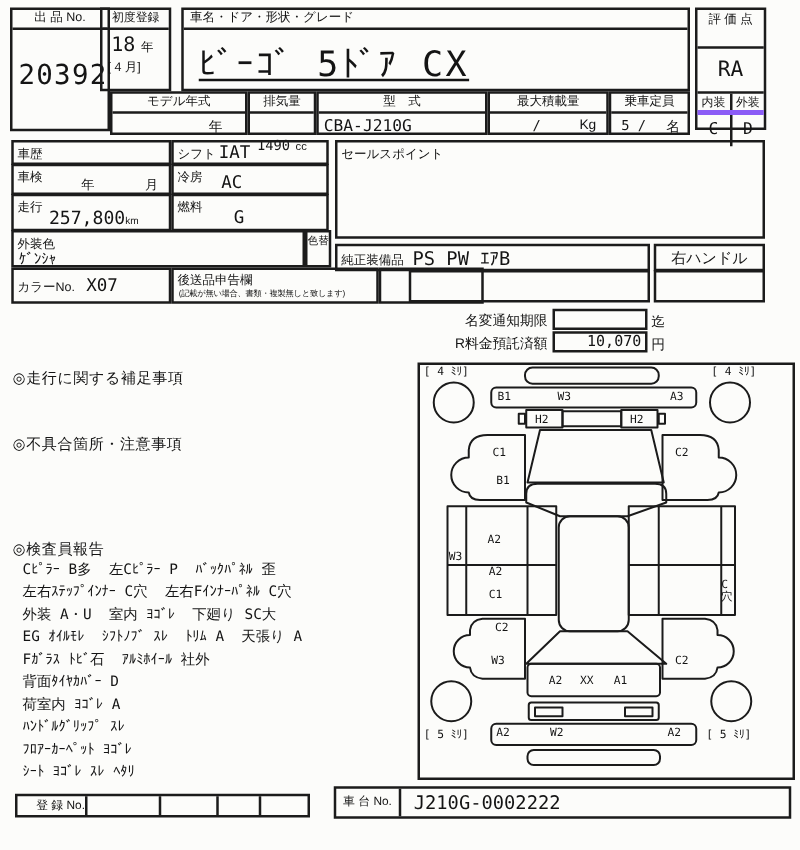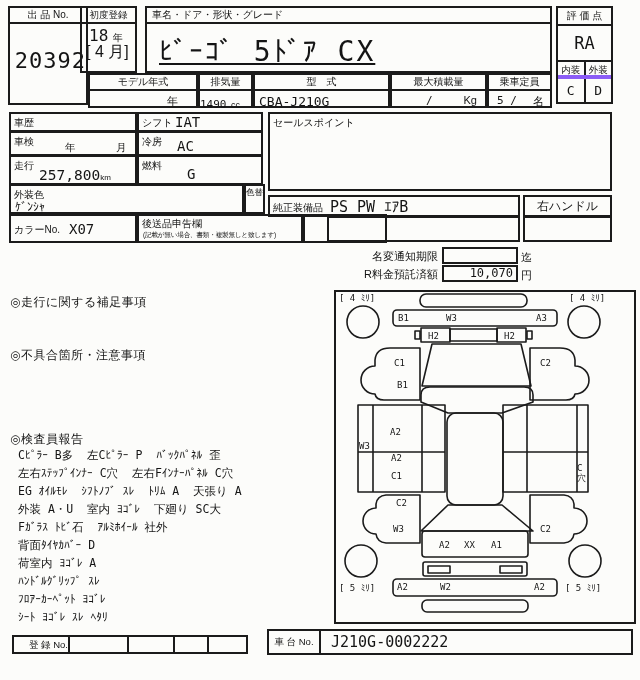--- a/index.html
+++ b/index.html
@@ -26,37 +26,37 @@
   <div class="bx" style="left:8px;top:6px;width:80px;height:99px;">
     <div class="cap">出 品 No.</div>
     <div class="mono" style="text-align:right;margin-top:24px;font-size:22px;letter-spacing:1px;">20392</div>
   </div>
 
   <div class="bx" style="left:80px;top:6px;width:57px;height:67px;">
     <div class="cap" style="font-size:9.5px;">初度登録</div>
     <div style="padding:5px 0 0 7px;line-height:14px;">
       <span class="mono" style="font-size:16px;">18</span>
       <span style="font-size:10px;">年</span><br>
-      <span style="font-size:16px;margin-left:-3px;">[ 4 月]</span>
+      <span style="font-size:10px;margin-left:-3px;">[ 4 月]</span>
     </div>
   </div>
 
   <div class="bx" style="left:145px;top:6px;width:407px;height:67px;">
     <div class="cap left">車名・ドア・形状・グレード</div>
     <div class="mono" style="padding:11px 0 0 12px;font-size:28px;letter-spacing:2px;text-decoration:underline;">ﾋﾞｰｺﾞ 5ﾄﾞｱ CX</div>
   </div>
 
   <div class="bx" style="left:88px;top:73px;width:110px;height:35px;">
     <div class="cap">モデル年式</div>
     <div style="font-size:11px;text-align:right;padding:3px 18px 0 0;">年</div>
   </div>
 
   <div class="bx" style="left:198px;top:73px;width:55px;height:35px;">
     <div class="cap">排気量</div>
-    <div style="padding-top:3px;">
+    <div style="text-align:center;padding-top:16px;">
       <span class="mono" style="font-size:11px;">1490</span>
       <span style="font-size:9px;">cc</span>
     </div>
   </div>
 
   <div class="bx" style="left:253px;top:73px;width:137px;height:35px;">
     <div class="cap">型　式</div>
     <div class="mono" style="font-size:13px;padding:3px 0 0 4px;">CBA-J210G</div>
   </div>
 
@@ -70,21 +70,21 @@
 
   <div class="bx" style="left:487px;top:73px;width:65px;height:35px;">
     <div class="cap">乗車定員</div>
     <div style="display:flex;justify-content:space-between;padding:3px 6px 0 8px;font-size:11px;">
       <span class="mono">5 /</span>
       <span>名</span>
     </div>
   </div>
 
   <div class="bx" style="left:556px;top:6px;width:57px;height:98px;">
-    <div class="cap" style="height:18px;line-height:16px;">評 価 点</div>
+    <div class="cap" style="height:31px;line-height:16px;">評 価 点</div>
     <div class="mono" style="height:34px;line-height:34px;text-align:center;font-size:17px;border-bottom:2px solid #1b1b1b;">RA</div>
     <div style="display:flex;height:17px;border-bottom:4px solid #8b5cf6;box-sizing:border-box;">
       <span style="flex:1;border-right:2px solid #1b1b1b;text-align:center;font-size:9.5px;line-height:15px;">内装</span>
       <span style="flex:1;text-align:center;font-size:9.5px;line-height:15px;">外装</span>
     </div>
     <div style="display:flex;height:25px;">
       <span class="mono" style="flex:1;border-right:2px solid #1b1b1b;text-align:center;font-size:13px;line-height:24px;">C</span>
       <span class="mono" style="flex:1;text-align:center;font-size:13px;line-height:24px;">D</span>
     </div>
   </div>
@@ -158,22 +158,22 @@
   <div class="bx mono" style="left:442px;top:265px;width:76px;height:17px;text-align:right;font-size:12px;line-height:13px;padding-right:3px;">10,070</div>
   <span class="ab" style="left:521px;top:268px;font-size:11px;">円</span>
 
   <div class="ab" style="left:10px;top:294px;font-size:12px;letter-spacing:0.5px;">◎走行に関する補足事項</div>
   <div class="ab" style="left:10px;top:347px;font-size:12px;letter-spacing:0.5px;">◎不具合箇所・注意事項</div>
   <div class="ab" style="left:10px;top:431px;font-size:12px;letter-spacing:0.5px;">◎検査員報告</div>
 
   <div class="ab" style="left:18px;top:446px;width:312px;">
     <div class="nline">Cﾋﾟﾗｰ B多  左Cﾋﾟﾗｰ P  ﾊﾞｯｸﾊﾟﾈﾙ 歪</div>
     <div class="nline">左右ｽﾃｯﾌﾟｲﾝﾅｰ C穴  左右Fｲﾝﾅｰﾊﾟﾈﾙ C穴</div>
+    <div class="nline">外装 A・U  室内 ﾖｺﾞﾚ  下廻り SC大</div>
     <div class="nline">EG ｵｲﾙﾓﾚ  ｼﾌﾄﾉﾌﾞ ｽﾚ  ﾄﾘﾑ A  天張り A</div>
-    <div class="nline">外装 A・U  室内 ﾖｺﾞﾚ  下廻り SC大</div>
     <div class="nline">Fｶﾞﾗｽ ﾄﾋﾞ石  ｱﾙﾐﾎｲｰﾙ 社外</div>
     <div class="nline">背面ﾀｲﾔｶﾊﾞｰ D</div>
     <div class="nline">荷室内 ﾖｺﾞﾚ A</div>
     <div class="nline">ﾊﾝﾄﾞﾙｸﾞﾘｯﾌﾟ ｽﾚ</div>
     <div class="nline">ﾌﾛｱｰｶｰﾍﾟｯﾄ ﾖｺﾞﾚ</div>
     <div class="nline">ｼｰﾄ ﾖｺﾞﾚ ｽﾚ ﾍﾀﾘ</div>
   </div>
 
   <div class="bx" style="left:334px;top:290px;width:302px;height:334px;">
     <svg width="298" height="330" viewBox="0 0 298 330">

